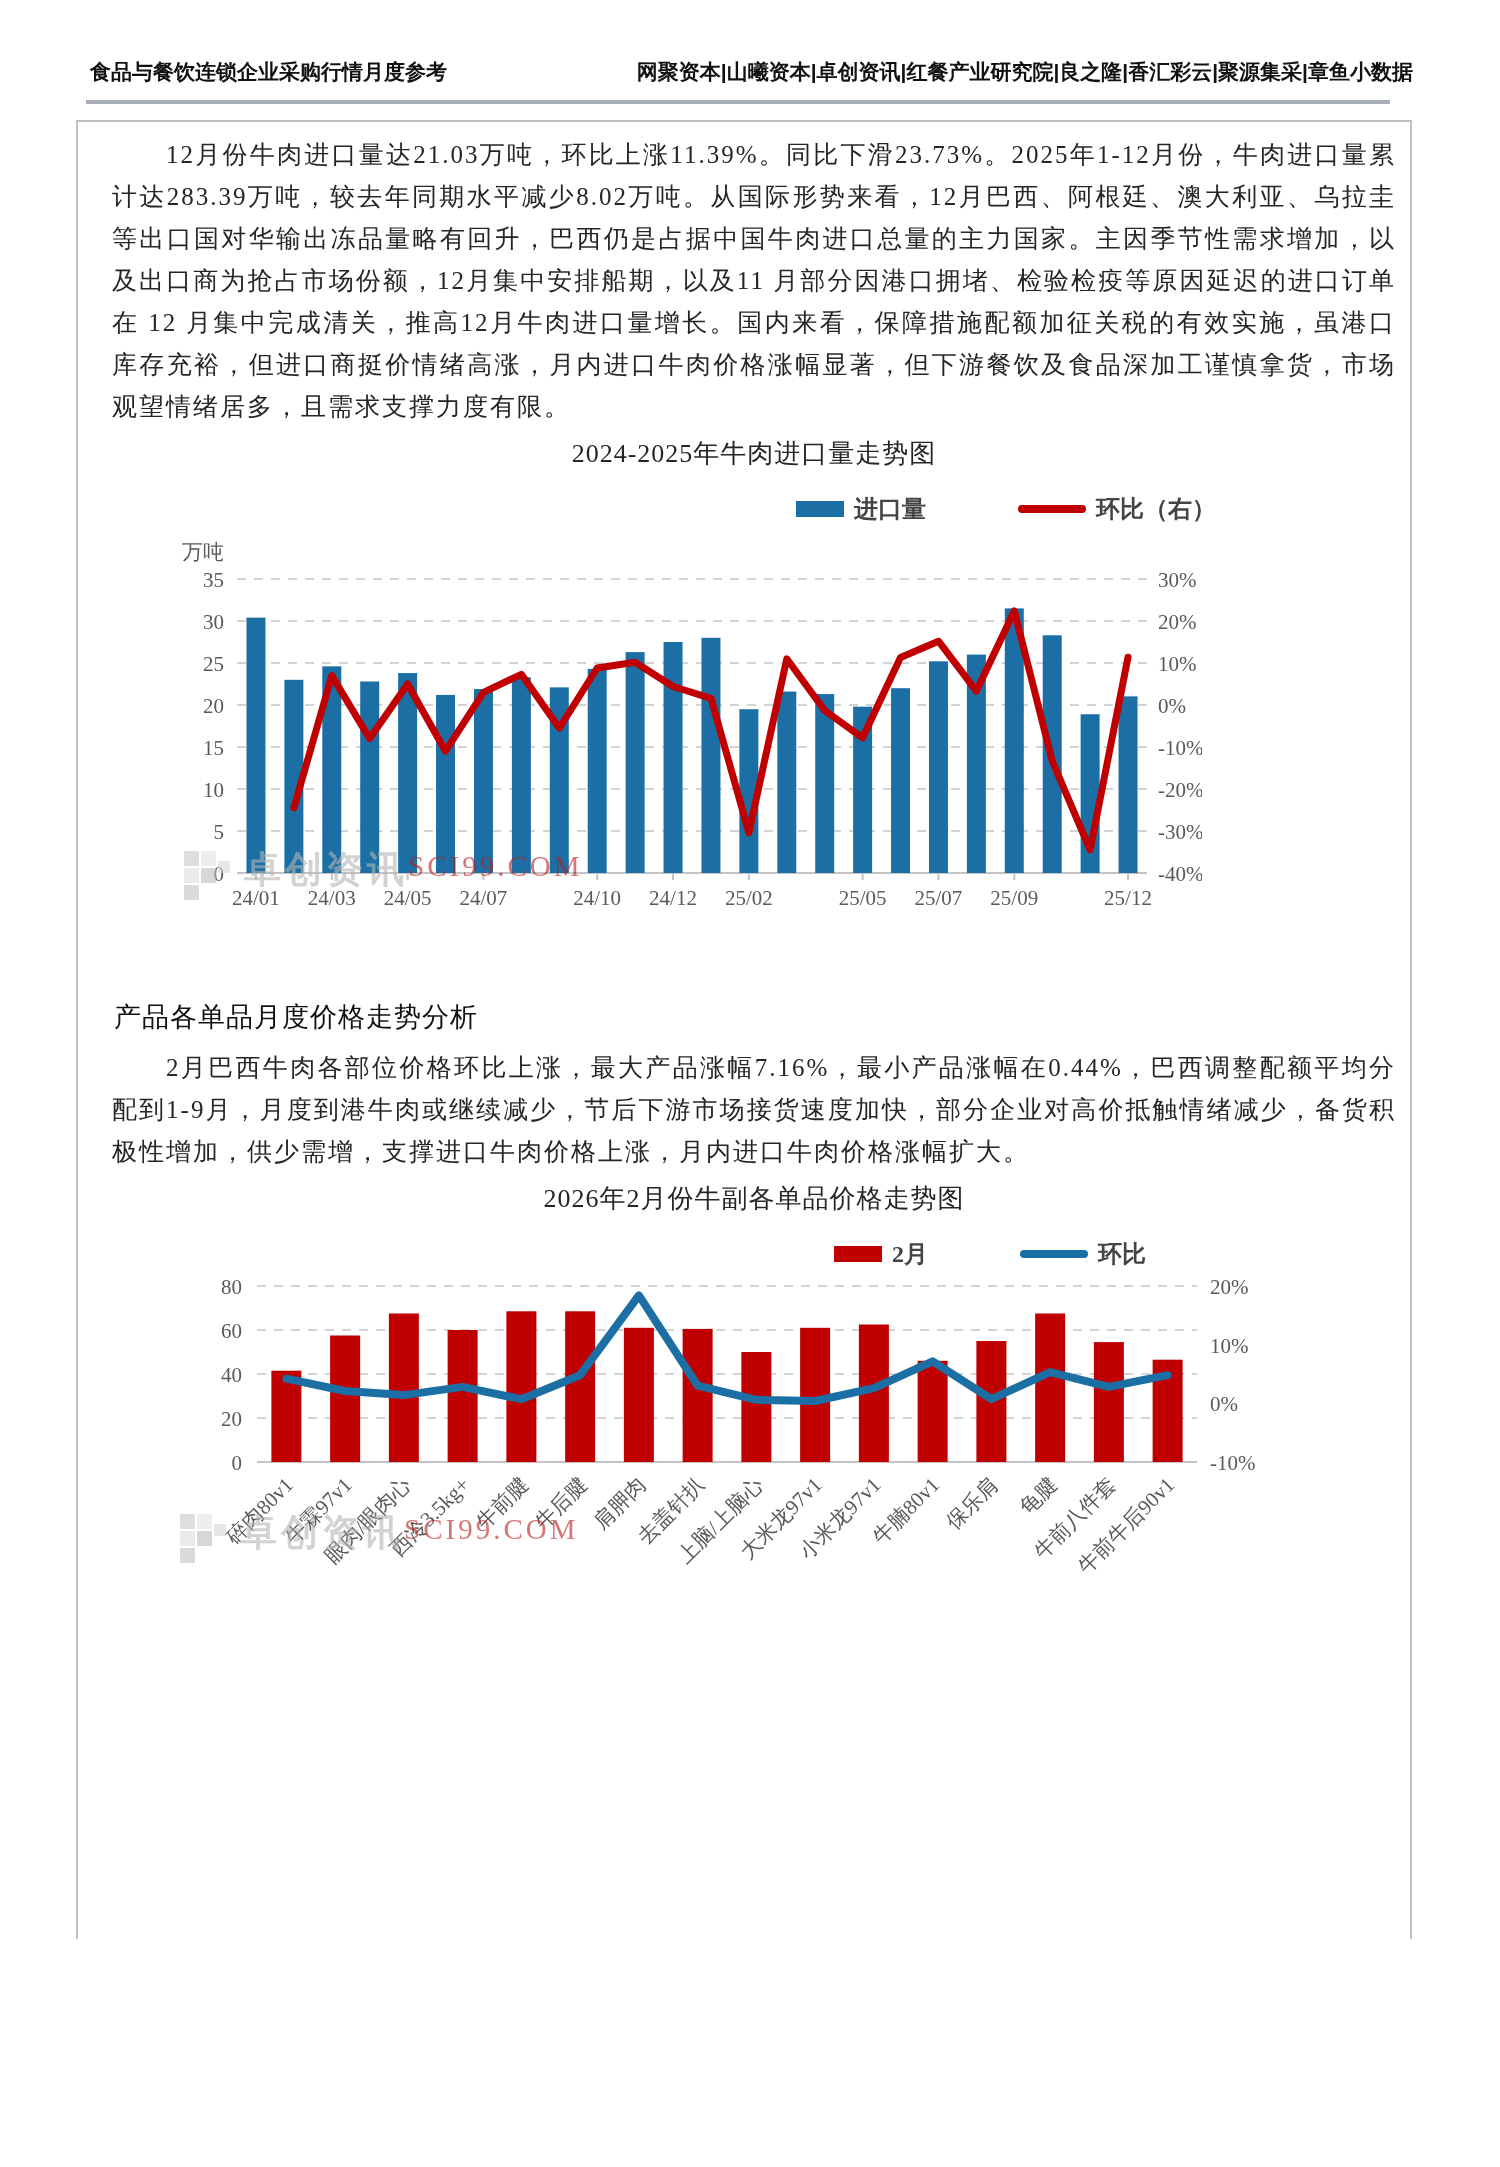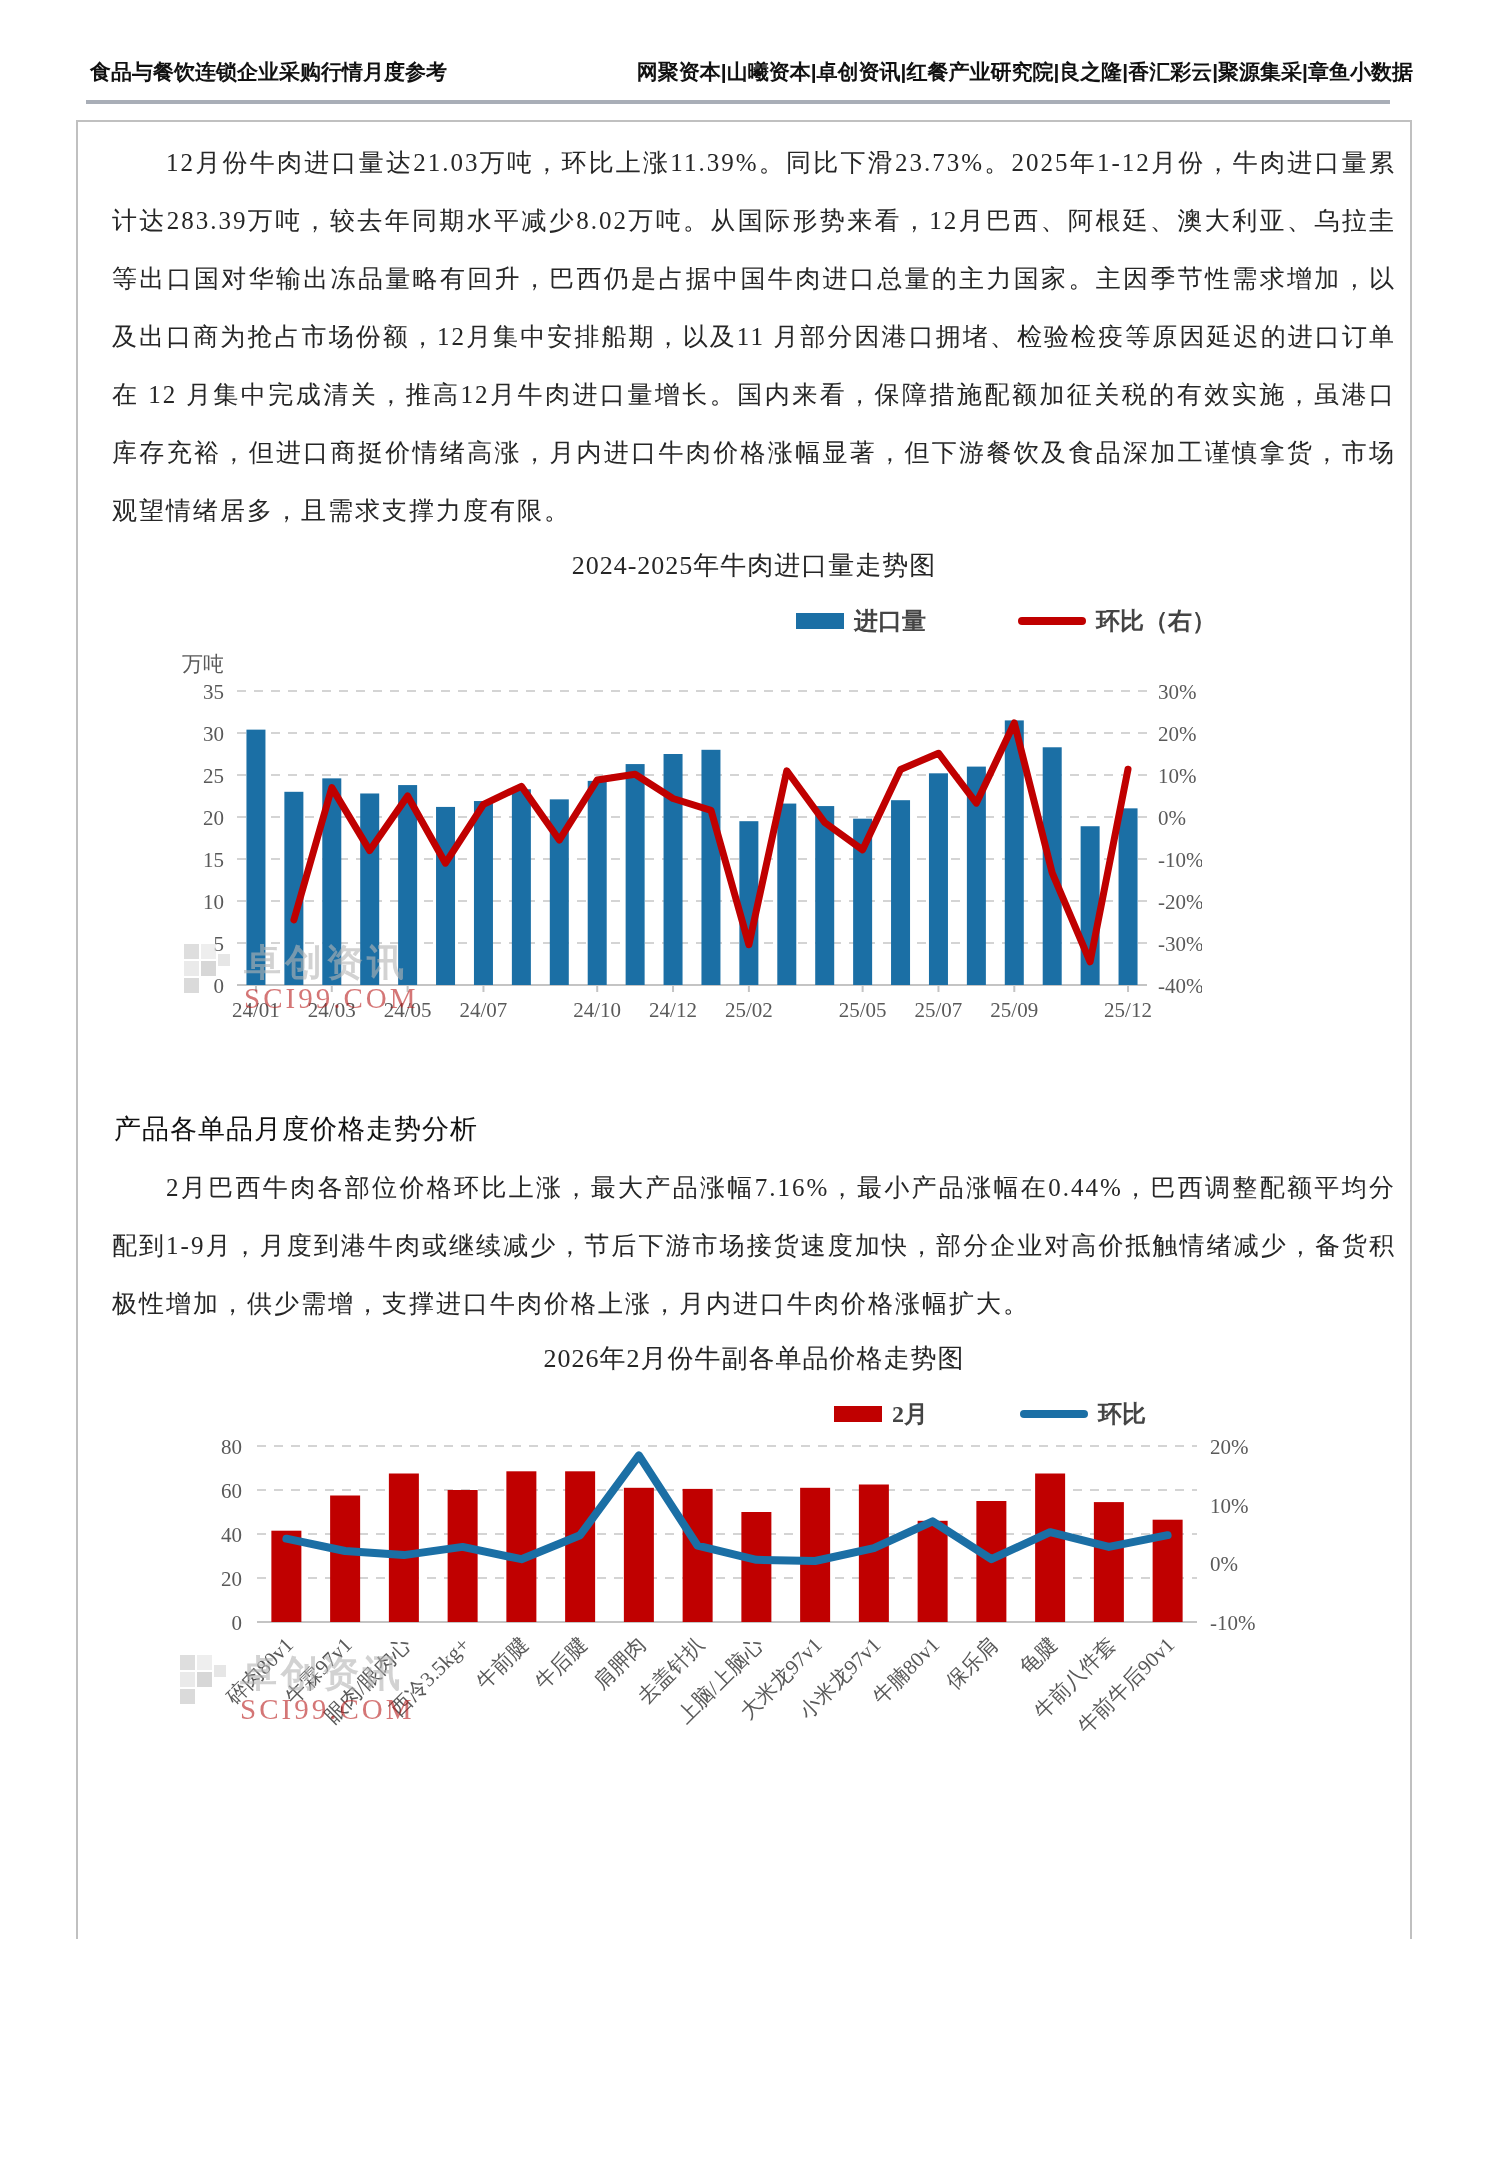--- a/index.html
+++ b/index.html
@@ -8,21 +8,21 @@
   
   .hdr{display:flex;justify-content:space-between;align-items:flex-end;
        margin:0 87px 0 90px;padding-top:58px;
        font-family:"Liberation Sans",sans-serif;font-weight:bold;font-size:21px;color:#111;}
   .hdr-rule{height:4px;background:#a9aeb7;margin:14px 110px 0 86px;}
   
   .box{position:relative;margin:16px 0 0 76px;width:1336px;height:1888px;
        border:2px solid #c0c0c0;box-sizing:border-box;padding:0 14px 0 34px;overflow:hidden;}
   h1.sec{font-family:"Liberation Sans",sans-serif;font-size:33px;color:#1f4ba8;
          font-weight:bold;margin:30px 0 0 2px;letter-spacing:1px;}
-  p.body{font-size:25px;line-height:58px;letter-spacing:2px;text-align:justify;
+  p.body{font-size:25px;line-height:42px;letter-spacing:2px;text-align:justify;
          text-indent:54px;margin:12px 0 0 0;color:#262626;}
   h2.sub{font-family:"Liberation Sans",sans-serif;font-size:27px;color:#111;
          font-weight:normal;margin:26px 0 0 2px;letter-spacing:1px;}
   
   .chart-block{margin-top:8px;}
   .chart-title{text-align:center;font-size:26px;color:#262626;letter-spacing:1px;margin-top:4px;}
   .legend{display:flex;justify-content:flex-end;align-items:center;gap:14px;
           font-size:24px;color:#444;margin-top:22px;font-weight:bold;}
   .legend .item{display:flex;align-items:center;gap:10px;}
   .legend .gap{width:64px;}
@@ -31,21 +31,21 @@
   .svg-wrap{position:relative;}
   .svg-wrap.c1{margin-left:30px;margin-top:4px;}
   .svg-wrap.c2{margin-left:30px;margin-top:2px;}
   .legend.c1{padding-right:180px;}
   .legend.c2{padding-right:250px;}
   svg text.tick{font-family:"Liberation Serif",serif;font-size:21px;fill:#595959;}
   
   .wm{position:absolute;display:flex;align-items:flex-start;gap:8px;opacity:0.6;pointer-events:none;}
   .wm.c1{left:42px;bottom:72px;}
   .wm.c2{left:38px;bottom:62px;}
-  .wm-texts{display:flex;flex-direction:column;line-height:1.05;}
+  .wm-texts{display:flex;flex-direction:row;line-height:1.05;}
   .wm-t1{font-family:"Liberation Sans",sans-serif;font-weight:bold;font-size:37px;color:#b5b5b5;letter-spacing:4px;}
   .wm-t2{font-family:"Liberation Serif",serif;font-size:29px;color:#b91c1c;letter-spacing:3px;}
   
   .ftr-rule{height:5px;background:#a9aeb7;margin:26px 80px 0 86px;}
   .ftr{ text-align:center;font-size:23px;color:#333;margin-top:46px;letter-spacing:2px;}
 </style>
 </head>
 <body>
 
 <div class="page">

